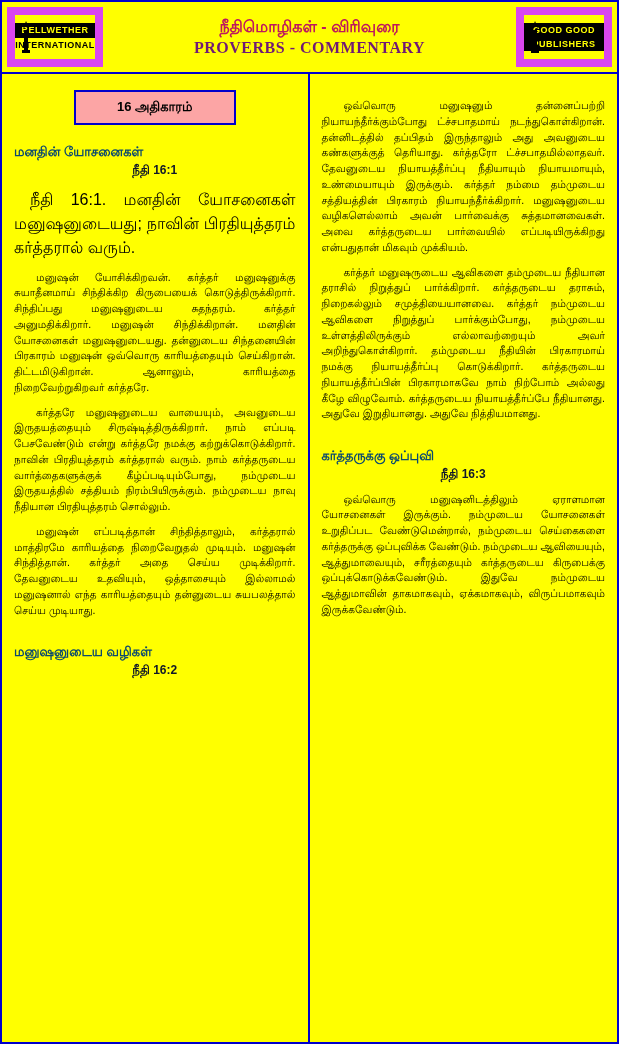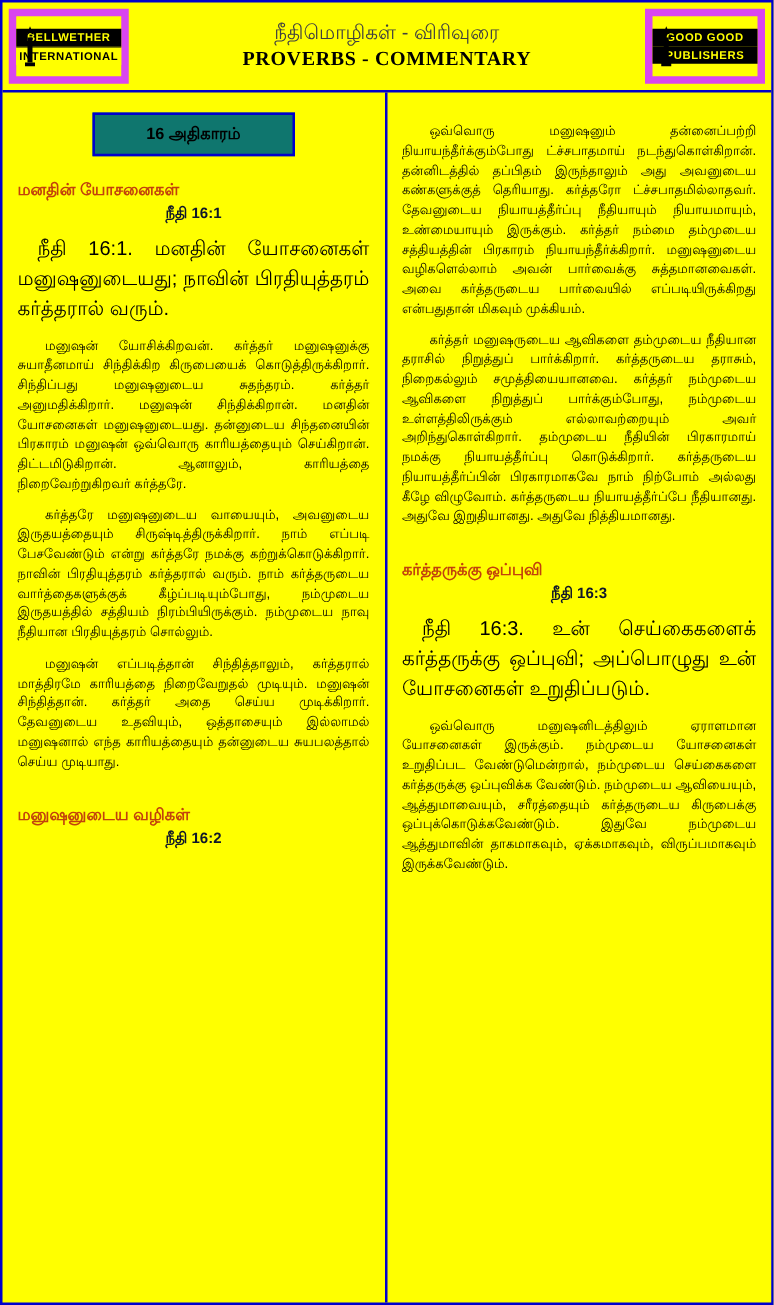--- a/index.html
+++ b/index.html
@@ -25,21 +25,21 @@
     position: relative;
     height: 72px;
     border-bottom: 2px solid #0000cc;
     box-sizing: border-box;
     display: flex;
     align-items: stretch;
   }
   .logo-box {
     width: 96px;
     margin: 5px;
-    border: 6px solid #d946ef;
+    border: 8px solid #d946ef;
     background: #ffff00;
     display: flex;
     flex-direction: column;
     align-items: center;
     justify-content: center;
     box-sizing: border-box;
     position: relative;
   }
   .logo-band {
     background: #000000;
@@ -63,28 +63,28 @@
   .header-center {
     flex: 1;
     display: flex;
     flex-direction: column;
     align-items: center;
     justify-content: center;
     text-align: center;
   }
   .title-ta {
     font-size: 16px;
-    font-weight: normal;
-    color: #404040;
+    font-weight: bold;
+    color: #be185d;
     line-height: 1.3;
   }
   .title-en {
     font-size: 16px;
     font-weight: bold;
-    color: #000000;
+    color: #701a75;
     font-family: "Liberation Serif", serif;
     letter-spacing: 0.5px;
     margin-top: 2px;
   }
   
   .body-area {
     position: relative;
     height: calc(100% - 72px);
     display: flex;
     box-sizing: border-box;
@@ -100,26 +100,26 @@
   }
   .chapter-box {
     margin: 4px auto 18px auto;
     width: 150px;
     border: 2px solid #0000cc;
     text-align: center;
     padding: 7px 4px;
     font-size: 13px;
     font-weight: bold;
     color: #000000;
-    background: #0f766e;
+    background: #fca5a5;
   }
   .sec-head {
     font-size: 13px;
     font-weight: bold;
-    color: #c2410c;
+    color: #0c4a6e;
     margin: 10px 0 2px 0;
     line-height: 1.35;
   }
   .sec-ref {
     font-size: 12px;
     font-weight: bold;
     color: #0f172a;
     text-align: center;
     margin: 0 0 10px 0;
   }
@@ -199,21 +199,20 @@
 
     <div class="col col-right">
 
       <p class="para" style="margin-top:12px;">ஒவ்வொரு மனுஷனும் தன்னைப்பற்றி நியாயந்தீர்க்கும்போது ட்ச்சபாதமாய் நடந்துகொள்கிறான். தன்னிடத்தில் தப்பிதம் இருந்தாலும் அது அவனுடைய கண்களுக்குத் தெரியாது. கர்த்தரோ ட்ச்சபாதமில்லாதவர். தேவனுடைய நியாயத்தீர்ப்பு நீதியாயும் நியாயமாயும், உண்மையாயும் இருக்கும். கர்த்தர் நம்மை தம்முடைய சத்தியத்தின் பிரகாரம் நியாயந்தீர்க்கிறார். மனுஷனுடைய வழிகளெல்லாம் அவன் பார்வைக்கு சுத்தமானவைகள். அவை கர்த்தருடைய பார்வையில் எப்படியிருக்கிறது என்பதுதான் மிகவும் முக்கியம்.</p>
       <p class="para">கர்த்தர் மனுஷருடைய ஆவிகளை தம்முடைய நீதியான தராசில் நிறுத்துப் பார்க்கிறார். கர்த்தருடைய தராசும், நிறைகல்லும் சமுத்தியையானவை. கர்த்தர் நம்முடைய ஆவிகளை நிறுத்துப் பார்க்கும்போது, நம்முடைய உள்ளத்திலிருக்கும் எல்லாவற்றையும் அவர் அறிந்துகொள்கிறார். தம்முடைய நீதியின் பிரகாரமாய் நமக்கு நியாயத்தீர்ப்பு கொடுக்கிறார். கர்த்தருடைய நியாயத்தீர்ப்பின் பிரகாரமாகவே நாம் நிற்போம் அல்லது கீழே விழுவோம். கர்த்தருடைய நியாயத்தீர்ப்பே நீதியானது. அதுவே இறுதியானது. அதுவே நித்தியமானது.</p>
 
       <div class="spacer-sm"></div>
 
       <div class="sec-head">கர்த்தருக்கு ஒப்புவி</div>
       <div class="sec-ref">நீதி 16:3</div>
-      <div class="verse">நீதி 16:3. உன் செய்கைகளைக் கர்த்தருக்கு ஒப்புவி; அப்பொழுது உன் யோசனைகள் உறுதிப்படும்.</div>
 
       <p class="para">ஒவ்வொரு மனுஷனிடத்திலும் ஏராளமான யோசனைகள் இருக்கும். நம்முடைய யோசனைகள் உறுதிப்பட வேண்டுமென்றால், நம்முடைய செய்கைகளை கர்த்தருக்கு ஒப்புவிக்க வேண்டும். நம்முடைய ஆவியையும், ஆத்துமாவையும், சரீரத்தையும் கர்த்தருடைய கிருபைக்கு ஒப்புக்கொடுக்கவேண்டும். இதுவே நம்முடைய ஆத்துமாவின் தாகமாகவும், ஏக்கமாகவும், விருப்பமாகவும் இருக்கவேண்டும்.</p>
 
     </div>
 
   </div>
 
 </div>
 
 </body></html>

